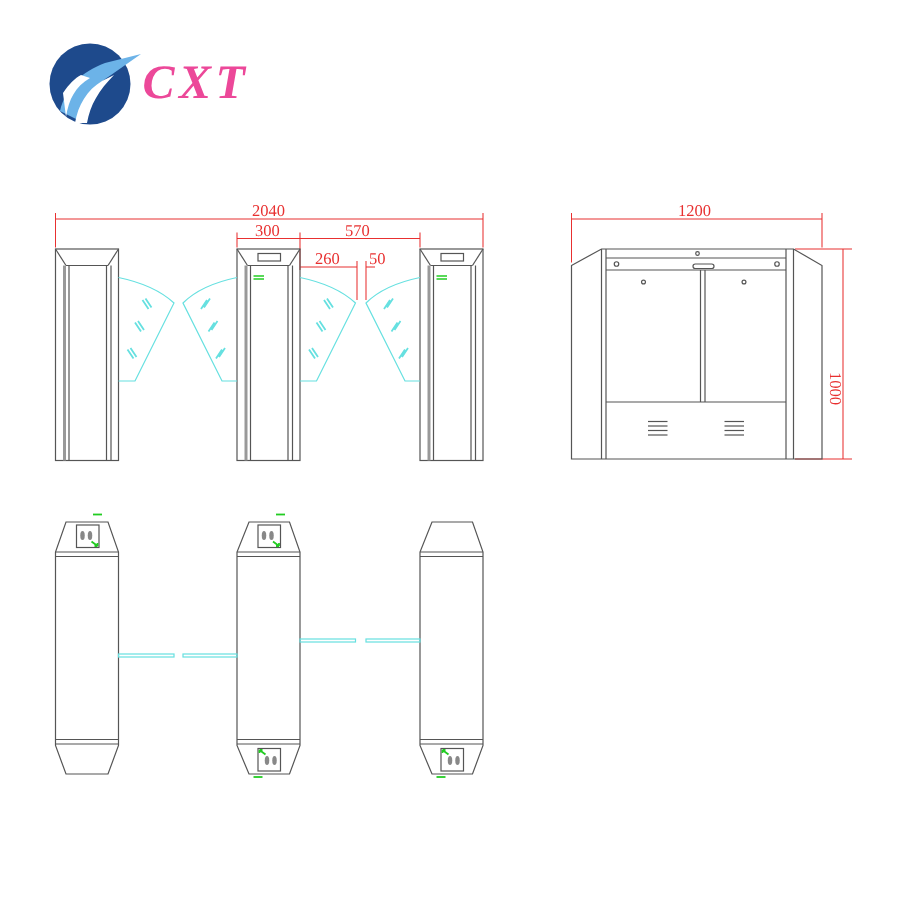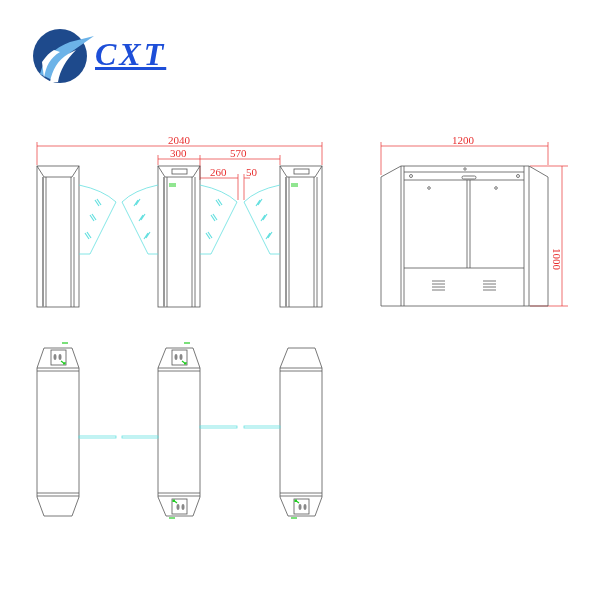--- a/index.html
+++ b/index.html
@@ -1,20 +1,20 @@
 <!DOCTYPE html>
 <html><head>
 <meta charset="utf-8">
 <style>
   html, body { margin: 0; padding: 0; background: #ffffff; }
   body { width: 600px; height: 600px; position: relative; overflow: hidden;
          font-family: "Liberation Serif", serif; }
   #logo { position: absolute; left: 30px; top: 24px; width: 160px; height: 64px; }
   #logo-text { position: absolute; left: 95px; top: 36px; font-family: "Liberation Serif", serif;
-    font-style: italic; font-weight: bold; font-size: 32px; color: #1d4ed8; letter-spacing: 3px; text-decoration: underline; }
+    font-style: italic; font-weight: bold; font-size: 32px; color: #ec4899; letter-spacing: 3px; }
   #drawing { position: absolute; left: 0; top: 0; width: 600px; height: 600px; }
   .dim-text { font-family: "Liberation Serif", serif; font-size: 11px; fill: #e83030; }
 </style>
 </head>
 <body>
 
 <div id="logo">
   <svg width="64" height="64" viewBox="0 0 64 64">
     <circle cx="30" cy="32" r="27" fill="#1e4a8c"></circle>
     <path d="M10 50 C 14 34, 24 24, 40 18 L 64 12 L 44 26 C 34 32, 26 42, 22 56 Z" fill="#6cb3e8"></path>

